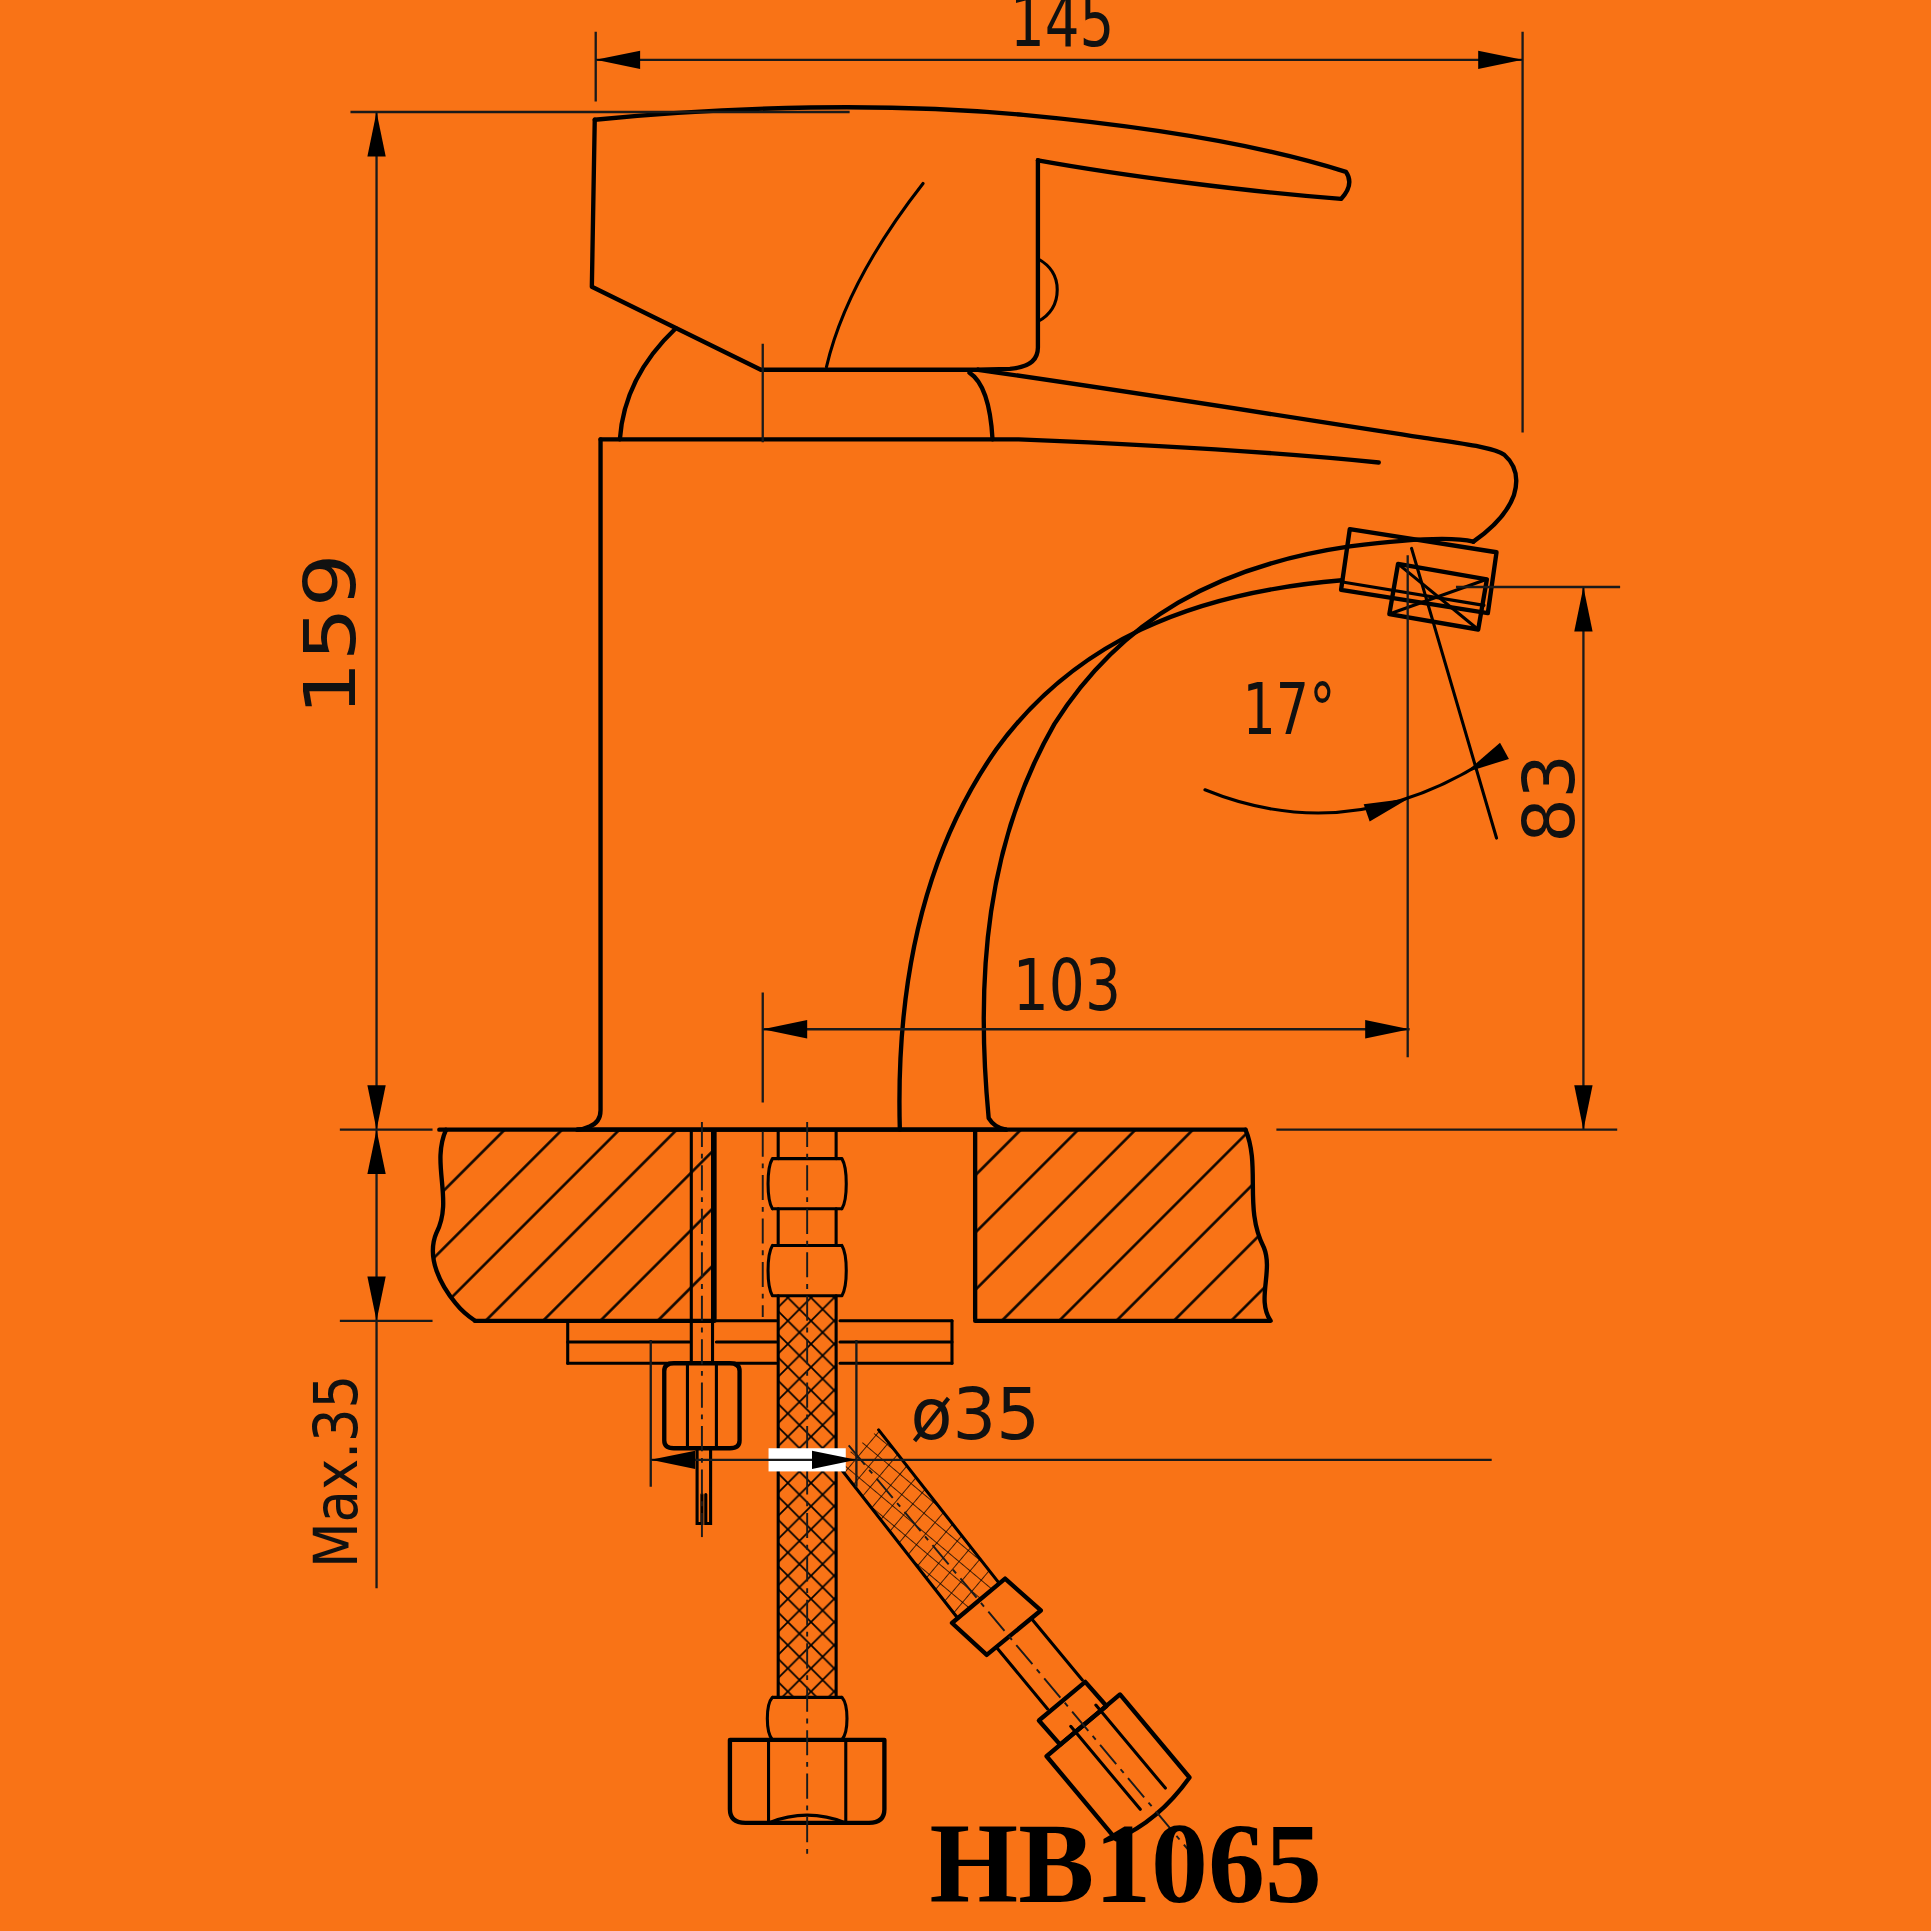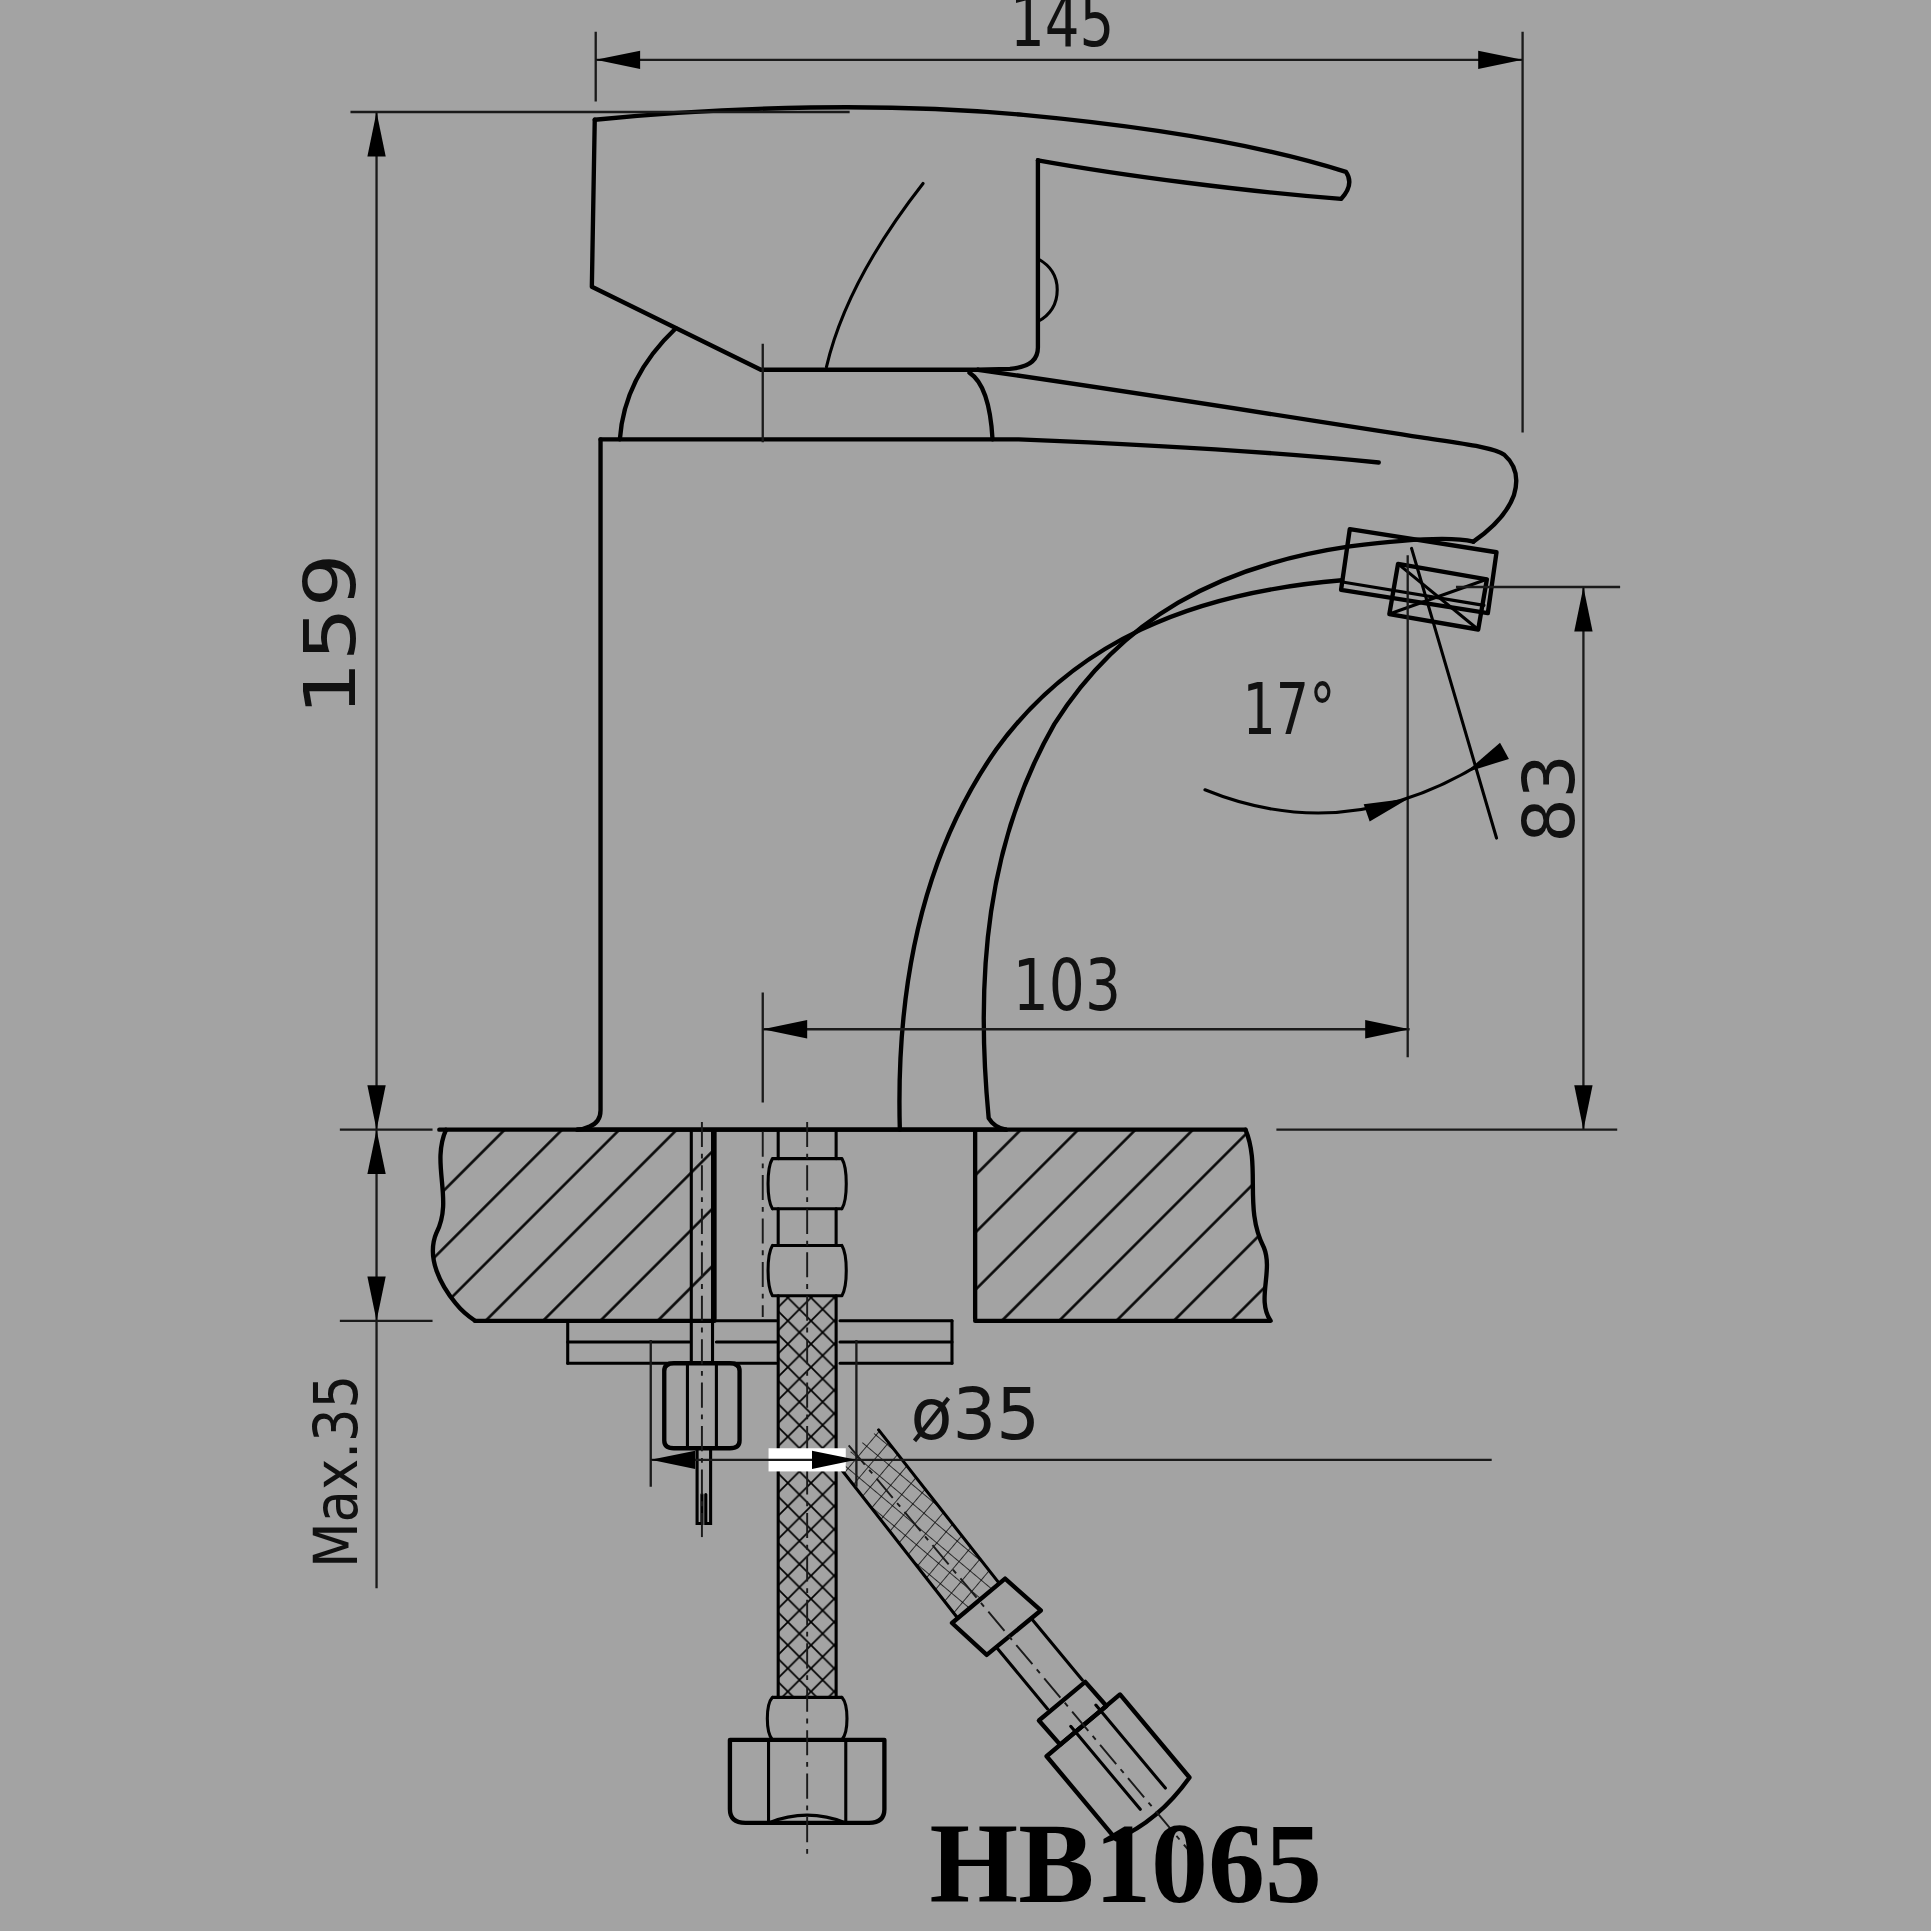--- a/index.html
+++ b/index.html
@@ -1,17 +1,17 @@
 <!DOCTYPE html>
 <html><head>
 <meta charset="utf-8">
 <style>
   html,body{margin:0;padding:0;background:#ffffff;}
   .sheet{
-    width:1931px;height:1931px;background:#a3a3a3;position:relative;
+    width:1931px;height:1931px;background:#f97316;position:relative;
     font-family:"DejaVu Sans",sans-serif;
   }
   svg{display:block;}
   .obj{stroke:#000000;stroke-width:4.5;fill:none;stroke-linecap:round;stroke-linejoin:round;}
   .obj-med{stroke:#000000;stroke-width:3.2;fill:none;stroke-linecap:round;}
   .thin{stroke:#1a1a1a;stroke-width:2.4;fill:none;stroke-linecap:butt;}
   .cl{stroke:#1a1a1a;stroke-width:2;fill:none;stroke-dasharray:26 7 5 7;}
   .arrow{fill:#000000;stroke:none;}
   .dimtxt{fill:#111111;font-family:"DejaVu Sans",sans-serif;font-size:74px;}
   .dimtxt-sm{fill:#111111;font-family:"DejaVu Sans",sans-serif;font-size:62px;}

